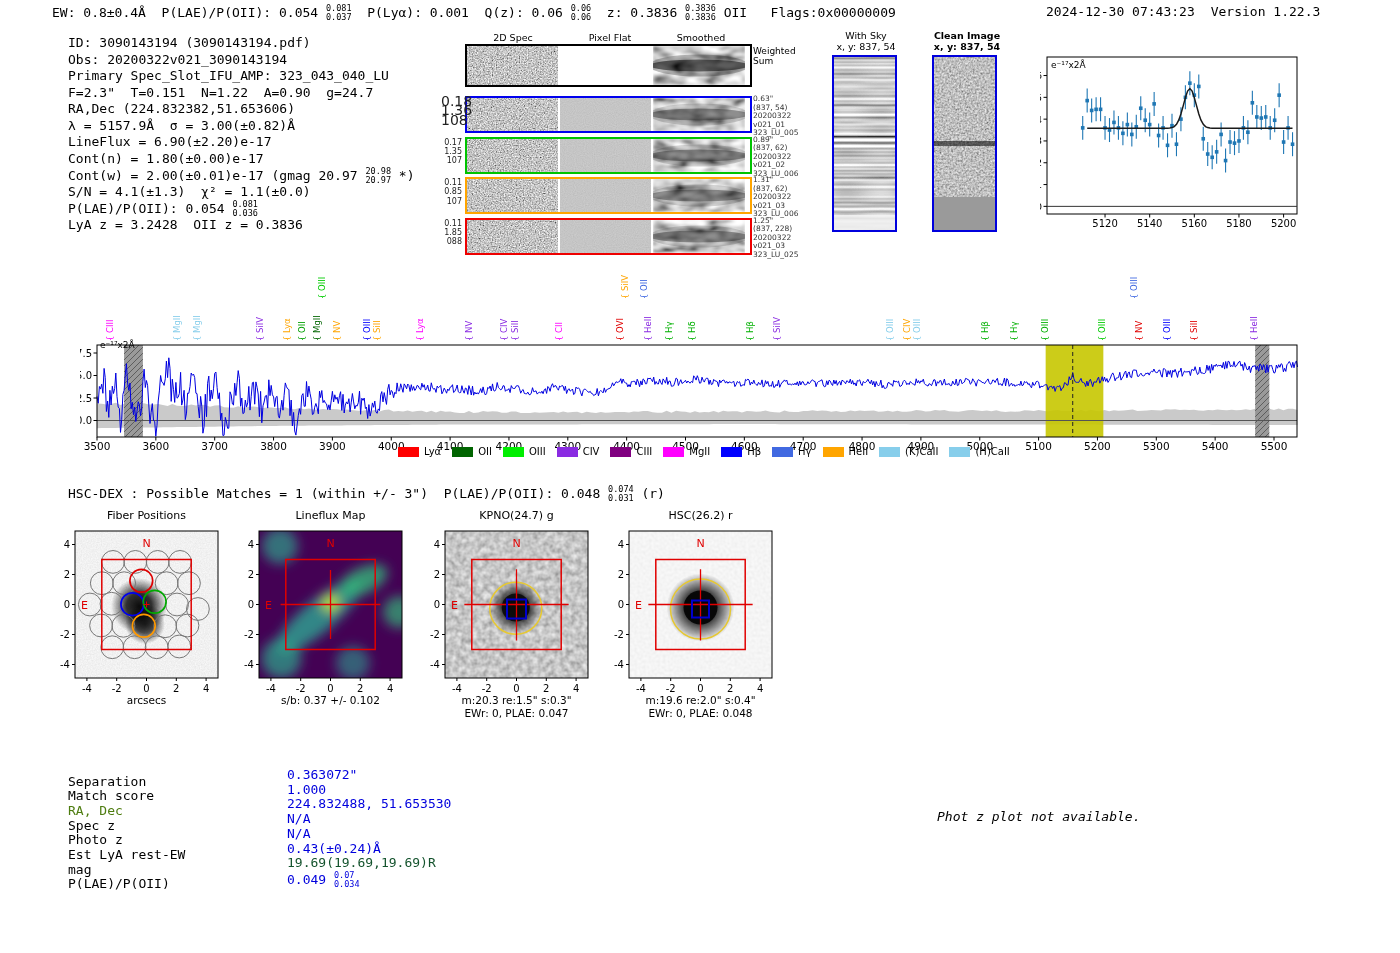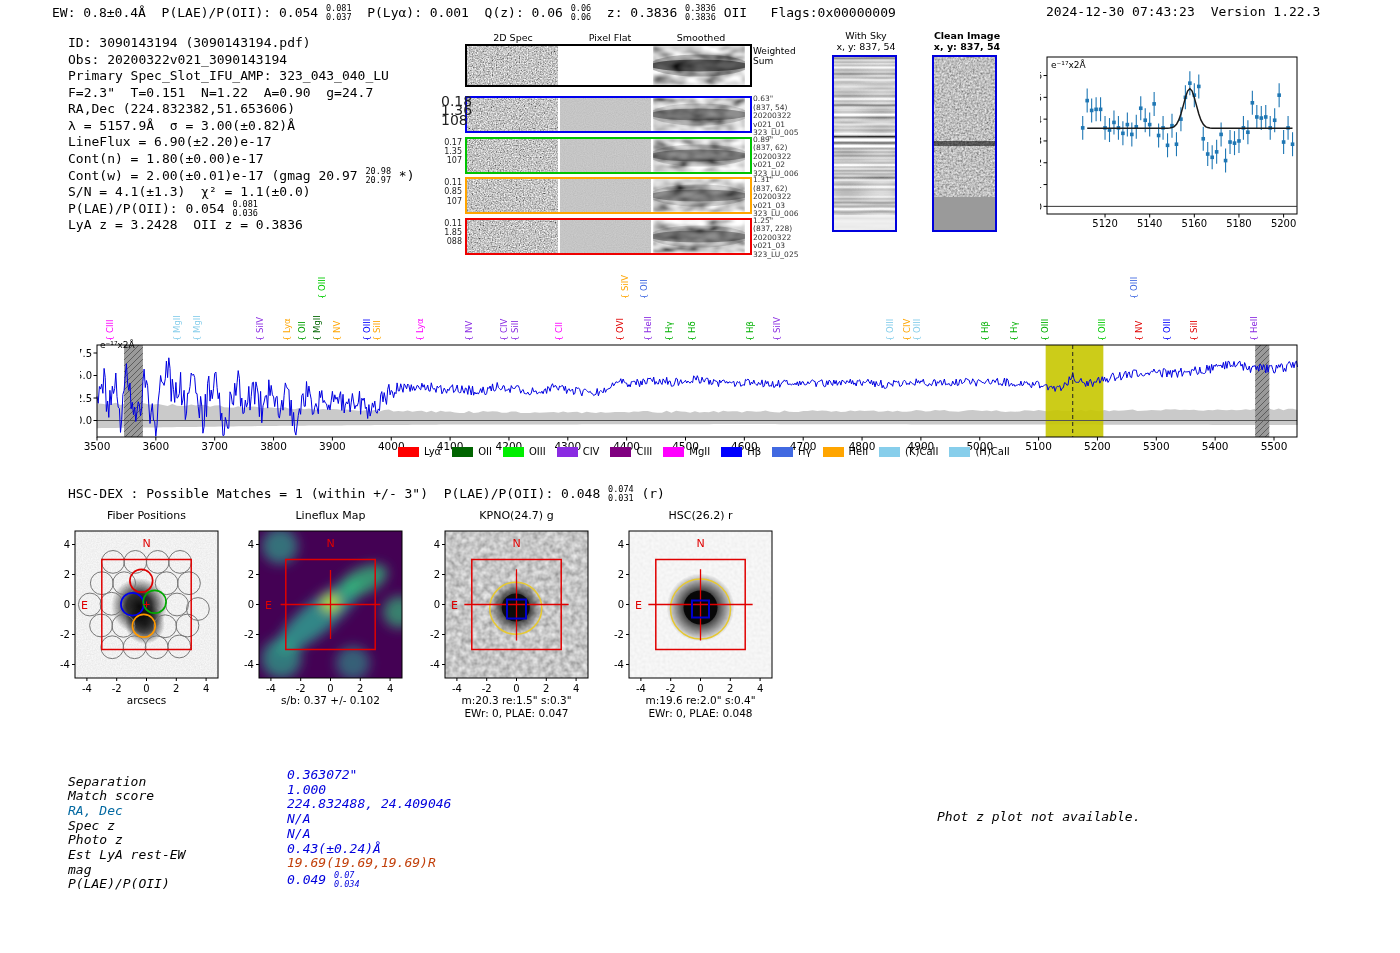--- a/index.html
+++ b/index.html
@@ -935,34 +935,34 @@
         <line x1="166.1" y1="173" x2="166.1" y2="176" stroke="#000" stroke-width="1"></line>
         <text x="166.1" y="187" text-anchor="middle" font-size="10" font-family="DejaVu Sans, sans-serif">4</text>
         <line x1="32" y1="39.5" x2="35" y2="39.5" stroke="#000" stroke-width="1"></line>
         <text x="30" y="43" text-anchor="end" font-size="10" font-family="DejaVu Sans, sans-serif">4</text>
         <text x="106.5" y="14" text-anchor="middle" font-size="11" font-family="DejaVu Sans, sans-serif">HSC(26.2) r</text>
         <text x="106.5" y="199" text-anchor="middle" font-size="10.5" font-family="DejaVu Sans, sans-serif">m:19.6  re:2.0"  s:0.4"</text>
         <text x="106.5" y="212" text-anchor="middle" font-size="10.5" font-family="DejaVu Sans, sans-serif">EWr: 0, PLAE: 0.048</text>
       </svg>
     </div>
 
-  <div class="abs" id="match-table" style="left:0;top:0;width:600px;height:953px;font-style:italic;">
+  <div class="abs" id="match-table" style="left:0;top:0;width:600px;height:953px;">
       <div class="trow" style="left: 68px; top: 774.5px; color: rgb(0, 0, 0);">Separation</div>
       <div class="trow" style="left: 287px; top: 768px; color: rgb(0, 0, 221);"><span>0.363072"</span></div>
       <div class="trow" style="left: 68px; top: 789.2px; color: rgb(0, 0, 0);">Match score</div>
       <div class="trow" style="left: 287px; top: 782.7px; color: rgb(0, 0, 221);"><span>1.000</span></div>
-      <div class="trow" style="left: 68px; top: 803.9px; color: #0369a1;">RA, Dec</div>
-      <div class="trow" style="left: 287px; top: 797.4px; color: rgb(0, 0, 221);"><span>224.832488, 24.409046</span></div>
+      <div class="trow" style="left: 68px; top: 803.9px; color: #4d7c0f;">RA, Dec</div>
+      <div class="trow" style="left: 287px; top: 797.4px; color: rgb(0, 0, 221);"><span>224.832488, 51.653530</span></div>
       <div class="trow" style="left: 68px; top: 818.6px; color: rgb(0, 0, 0);">Spec z</div>
       <div class="trow" style="left: 287px; top: 812.1px; color: rgb(0, 0, 221);"><span>N/A</span></div>
       <div class="trow" style="left: 68px; top: 833.3px; color: rgb(0, 0, 0);">Photo z</div>
       <div class="trow" style="left: 287px; top: 826.8px; color: rgb(0, 0, 221);"><span>N/A</span></div>
       <div class="trow" style="left: 68px; top: 848px; color: rgb(0, 0, 0);">Est LyA rest-EW</div>
       <div class="trow" style="left: 287px; top: 841.5px; color: rgb(0, 0, 221);"><span>0.43(±0.24)Å</span></div>
       <div class="trow" style="left: 68px; top: 862.7px; color: rgb(0, 0, 0);">mag</div>
-      <div class="trow" style="left: 287px; top: 856.2px; color: #c2410c;"><span>19.69(19.69,19.69)R</span></div>
+      <div class="trow" style="left: 287px; top: 856.2px; color: #14532d;"><span>19.69(19.69,19.69)R</span></div>
       <div class="trow" style="left: 68px; top: 877.4px; color: rgb(0, 0, 0);">P(LAE)/P(OII)</div>
       <div class="trow" style="left: 287px; top: 870.9px; color: rgb(0, 0, 221);"><span>0.049 </span><span class="frac"><span>0.07</span><span>0.034</span></span></div>
     </div>
 
   <div class="mono13" style="left:937px;top:809px;font-style:italic;">Phot z plot not available.</div>
 
 </div>
 
 </body></html>

